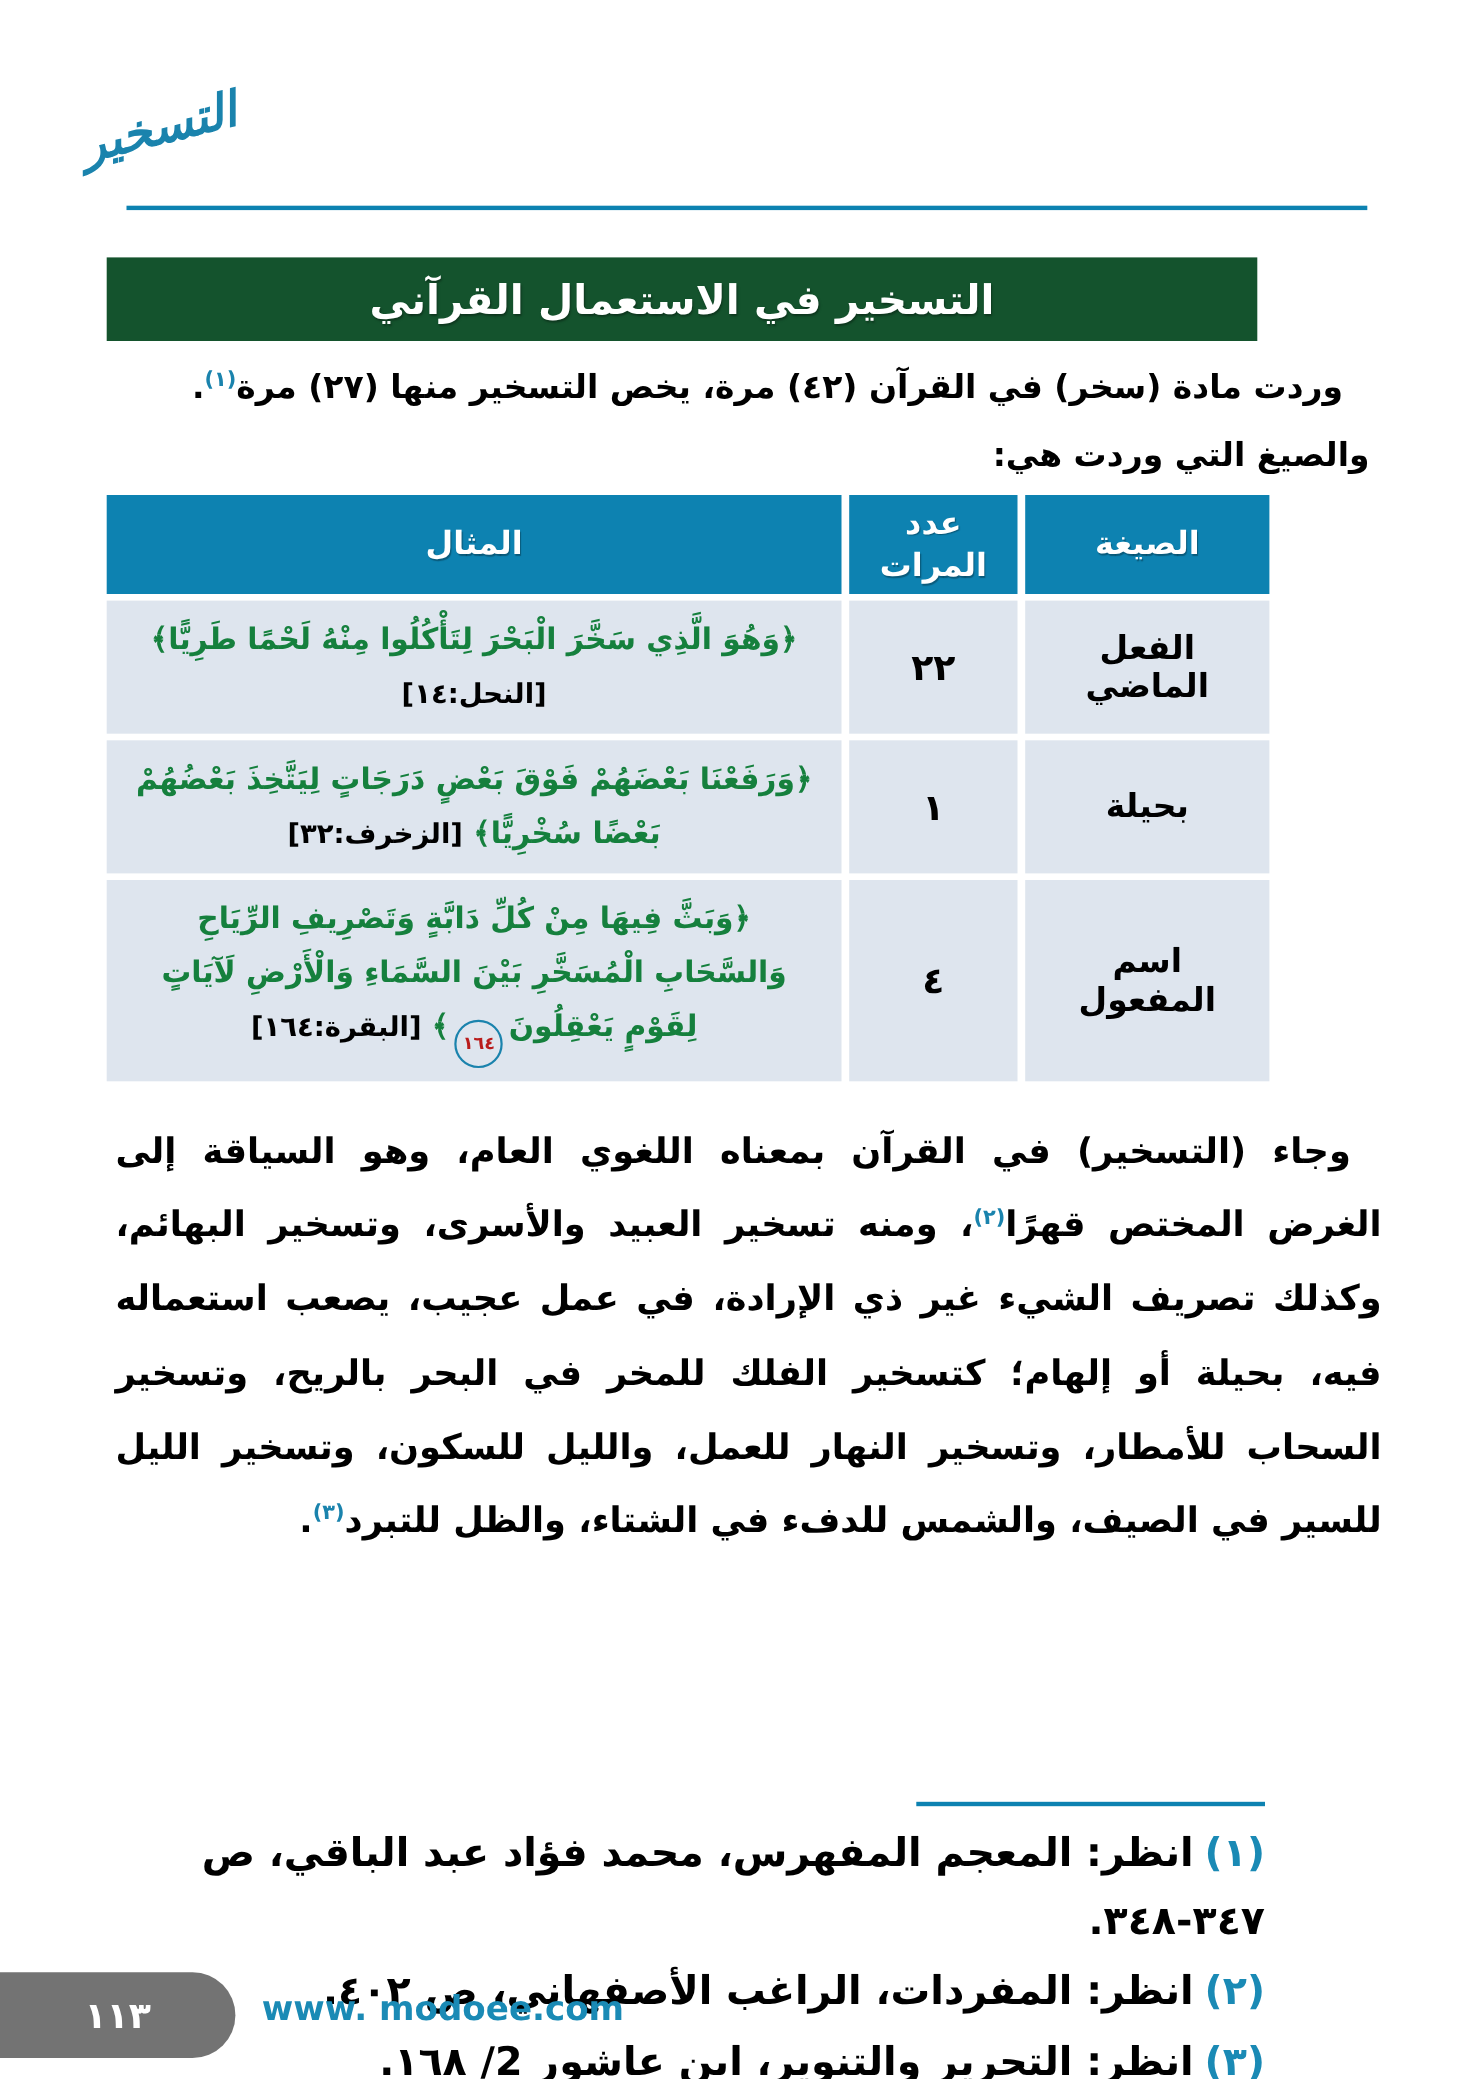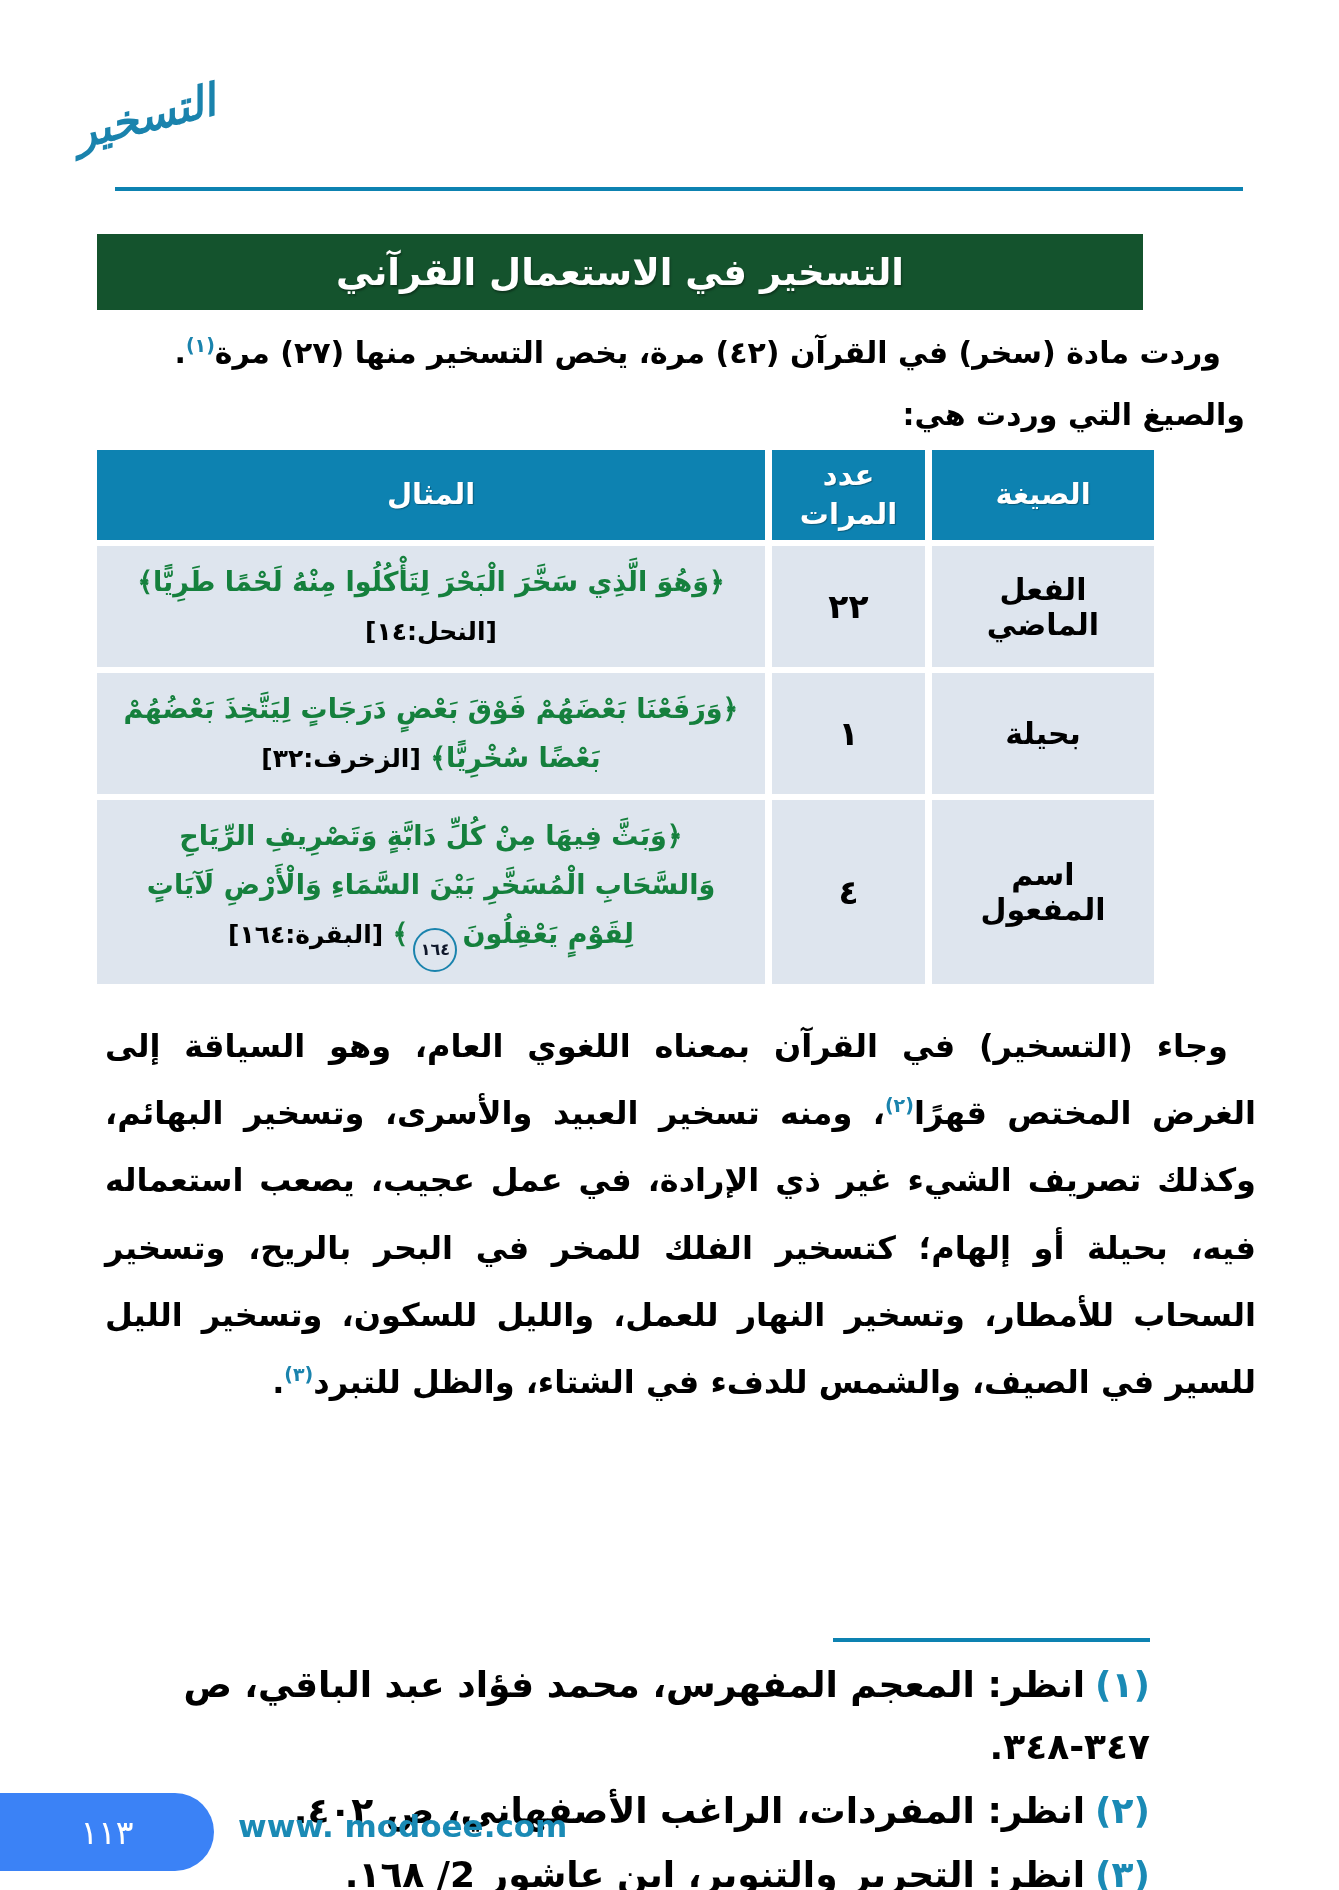--- a/index.html
+++ b/index.html
@@ -49,44 +49,44 @@
     font-weight:bold; text-align:center; padding:10px 12px;
   }
   .td.form{font-size:30px;}
   .td.count{font-size:33px;}
   .td.example{font-size:27px; line-height:1.8; padding:12px 18px;}
   .verse{color:#15803d;}
   .ref{color:#000; font-size:25px;}
   .ayah-medallion{
     display:inline-flex; align-items:center; justify-content:center;
     width:40px; height:40px; border:2px solid #1a83ad; border-radius:50%;
-    color:#0f172a; font-size:16px; font-weight:bold; vertical-align:-12px; margin:0 5px;
+    color:#b91c1c; font-size:16px; font-weight:bold; vertical-align:-12px; margin:0 5px;
   }
   
   .bodytext{
     position:absolute; top:1002px; left:94px; width:1151px;
     color:#000; font-size:32px; font-weight:bold; line-height:2.1;
     text-align:justify; text-indent:28px; margin:11px;
   }
   
   .fn-rule{
     position:absolute; top:1638px; left:833px; width:317px; height:4px; background:#0d82b1;
   }
   .footnotes{
     position:absolute; top:1654px; left:94px; width:1056px;
     font-size:36px; font-weight:bold; color:#000; text-align:right; line-height:1.72;
   }
   .footnotes .fn-line{margin:0 0 2px 0;}
   .fn-num{color:#1a8ab5; margin-left:10px;}
   
   .page-tab{
     position:absolute; left:0; top:1793px; width:214px; height:78px;
-    background:#3b82f6; border-radius:0 42px 42px 0;
+    background:#737373; border-radius:0 42px 42px 0;
     display:flex; align-items:center; justify-content:center;
-    color:#ffffff; font-size:33px; font-weight:normal;
+    color:#ffffff; font-size:33px; font-weight:bold;
   }
   .website{
     position:absolute; left:238px; top:1808px; direction:ltr;
     color:#1a8ab5; font-size:31px; font-weight:bold; text-decoration:none;
   }
 </style>
 </head>
 <body>
 
 <div class="page">

